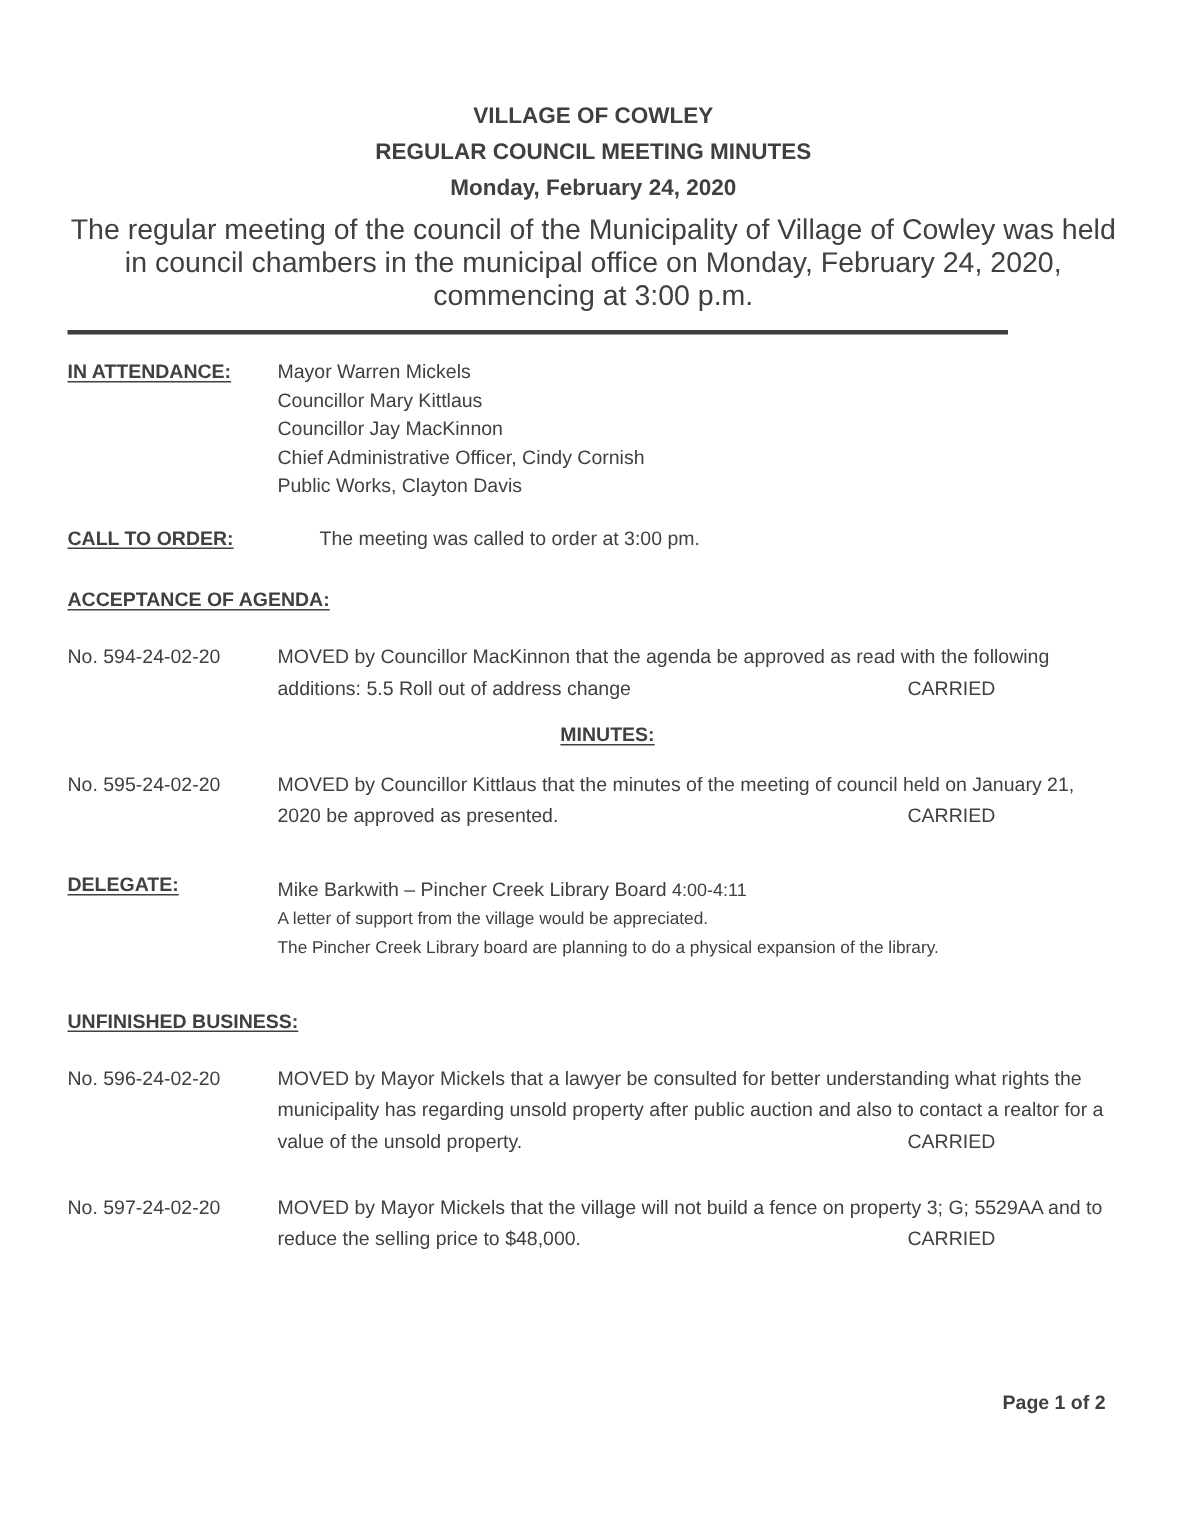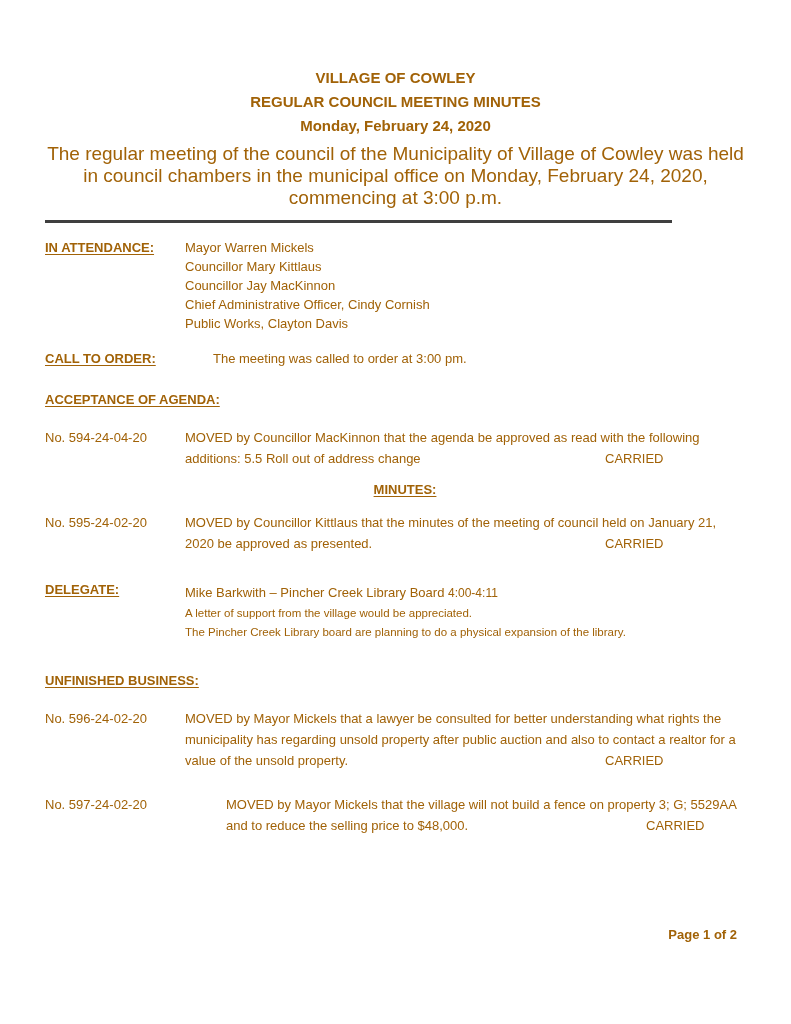--- a/index.html
+++ b/index.html
@@ -8,21 +8,21 @@
     background: #ffffff;
   }
   .page {
     position: relative;
     width: 791px;
     height: 1024px;
     box-sizing: border-box;
     padding: 0 45px;
     background: #ffffff;
     font-family: "Liberation Sans", sans-serif;
-    color: #a16207;
+    color: #404040;
     overflow: hidden;
   }
   .title {
     text-align: center;
     font-weight: bold;
     font-size: 15px;
     line-height: 24px;
   }
   .title-block { margin-top: 66px; }
   .intro {
@@ -57,21 +57,21 @@
     font-size: 13px;
     line-height: 19px;
   }
   .heading-agenda { margin-top: 22px; }
   .heading-minutes { margin-top: 11px; margin-left: 19px; text-align: center; }
   .heading-unfinished { margin-top: 29px; }
   .motion { line-height: 21px; }
   .motion-594 { margin-top: 18px; }
   .motion-595 { margin-top: 13px; }
   .motion-596 { margin-top: 18px; }
-  .motion-597 { margin-top: 23px; gap: 41px; }
+  .motion-597 { margin-top: 23px; }
   .motion-body { position: relative; padding-right: 2px; }
   .result {
     position: absolute;
     left: 420px;
     bottom: 0;
     line-height: 21px;
   }
   .delegate { margin-top: 28px; }
   .delegate-line1 { font-size: 13px; line-height: 21px; }
   .delegate-time { font-size: 12px; }
@@ -111,21 +111,21 @@
   </div>
 
   <div class="row call">
     <div class="label">CALL TO ORDER:</div>
     <div>The meeting was called to order at 3:00 pm.</div>
   </div>
 
   <div class="heading heading-agenda">ACCEPTANCE OF AGENDA:</div>
 
   <div class="row motion motion-594">
-    <div>No. 594-24-04-20</div>
+    <div>No. 594-24-02-20</div>
     <div class="motion-body">
       <span>MOVED by Councillor MacKinnon that the agenda be approved as read with the following additions: 5.5 Roll out of address change</span>
       <span class="result">CARRIED</span>
     </div>
   </div>
 
   <div class="heading heading-minutes">MINUTES:</div>
 
   <div class="row motion motion-595">
     <div>No. 595-24-02-20</div>

